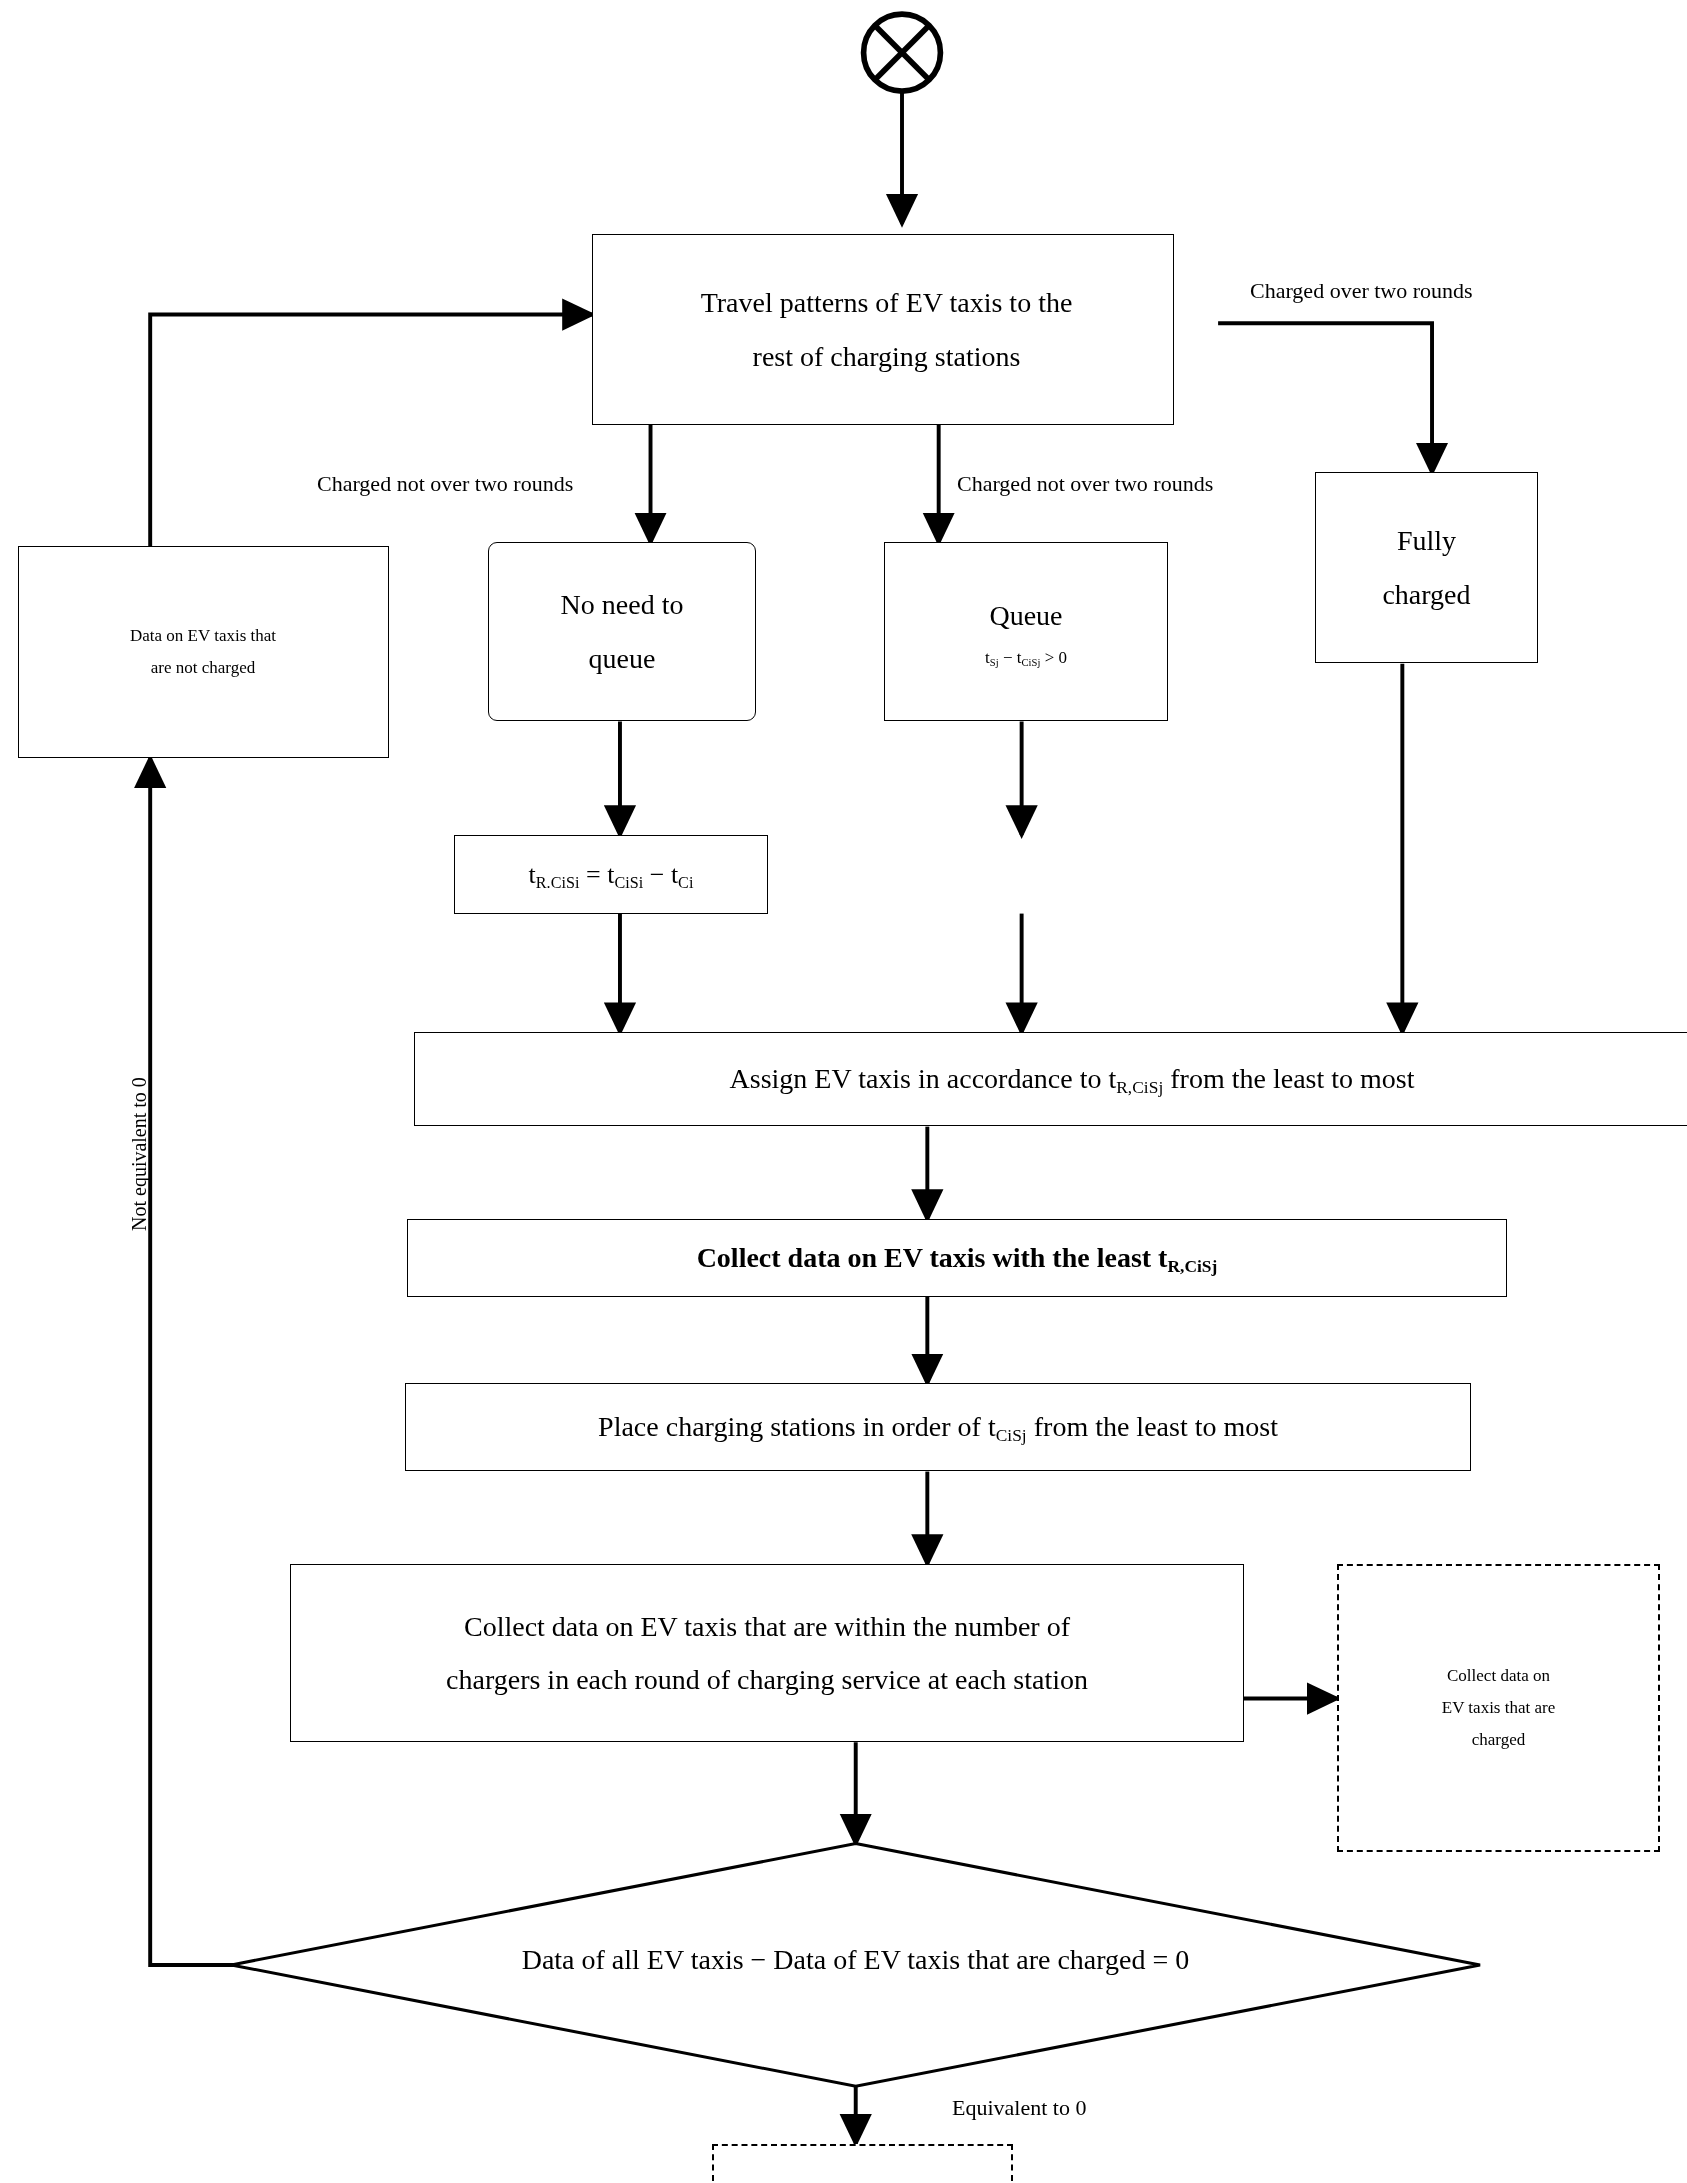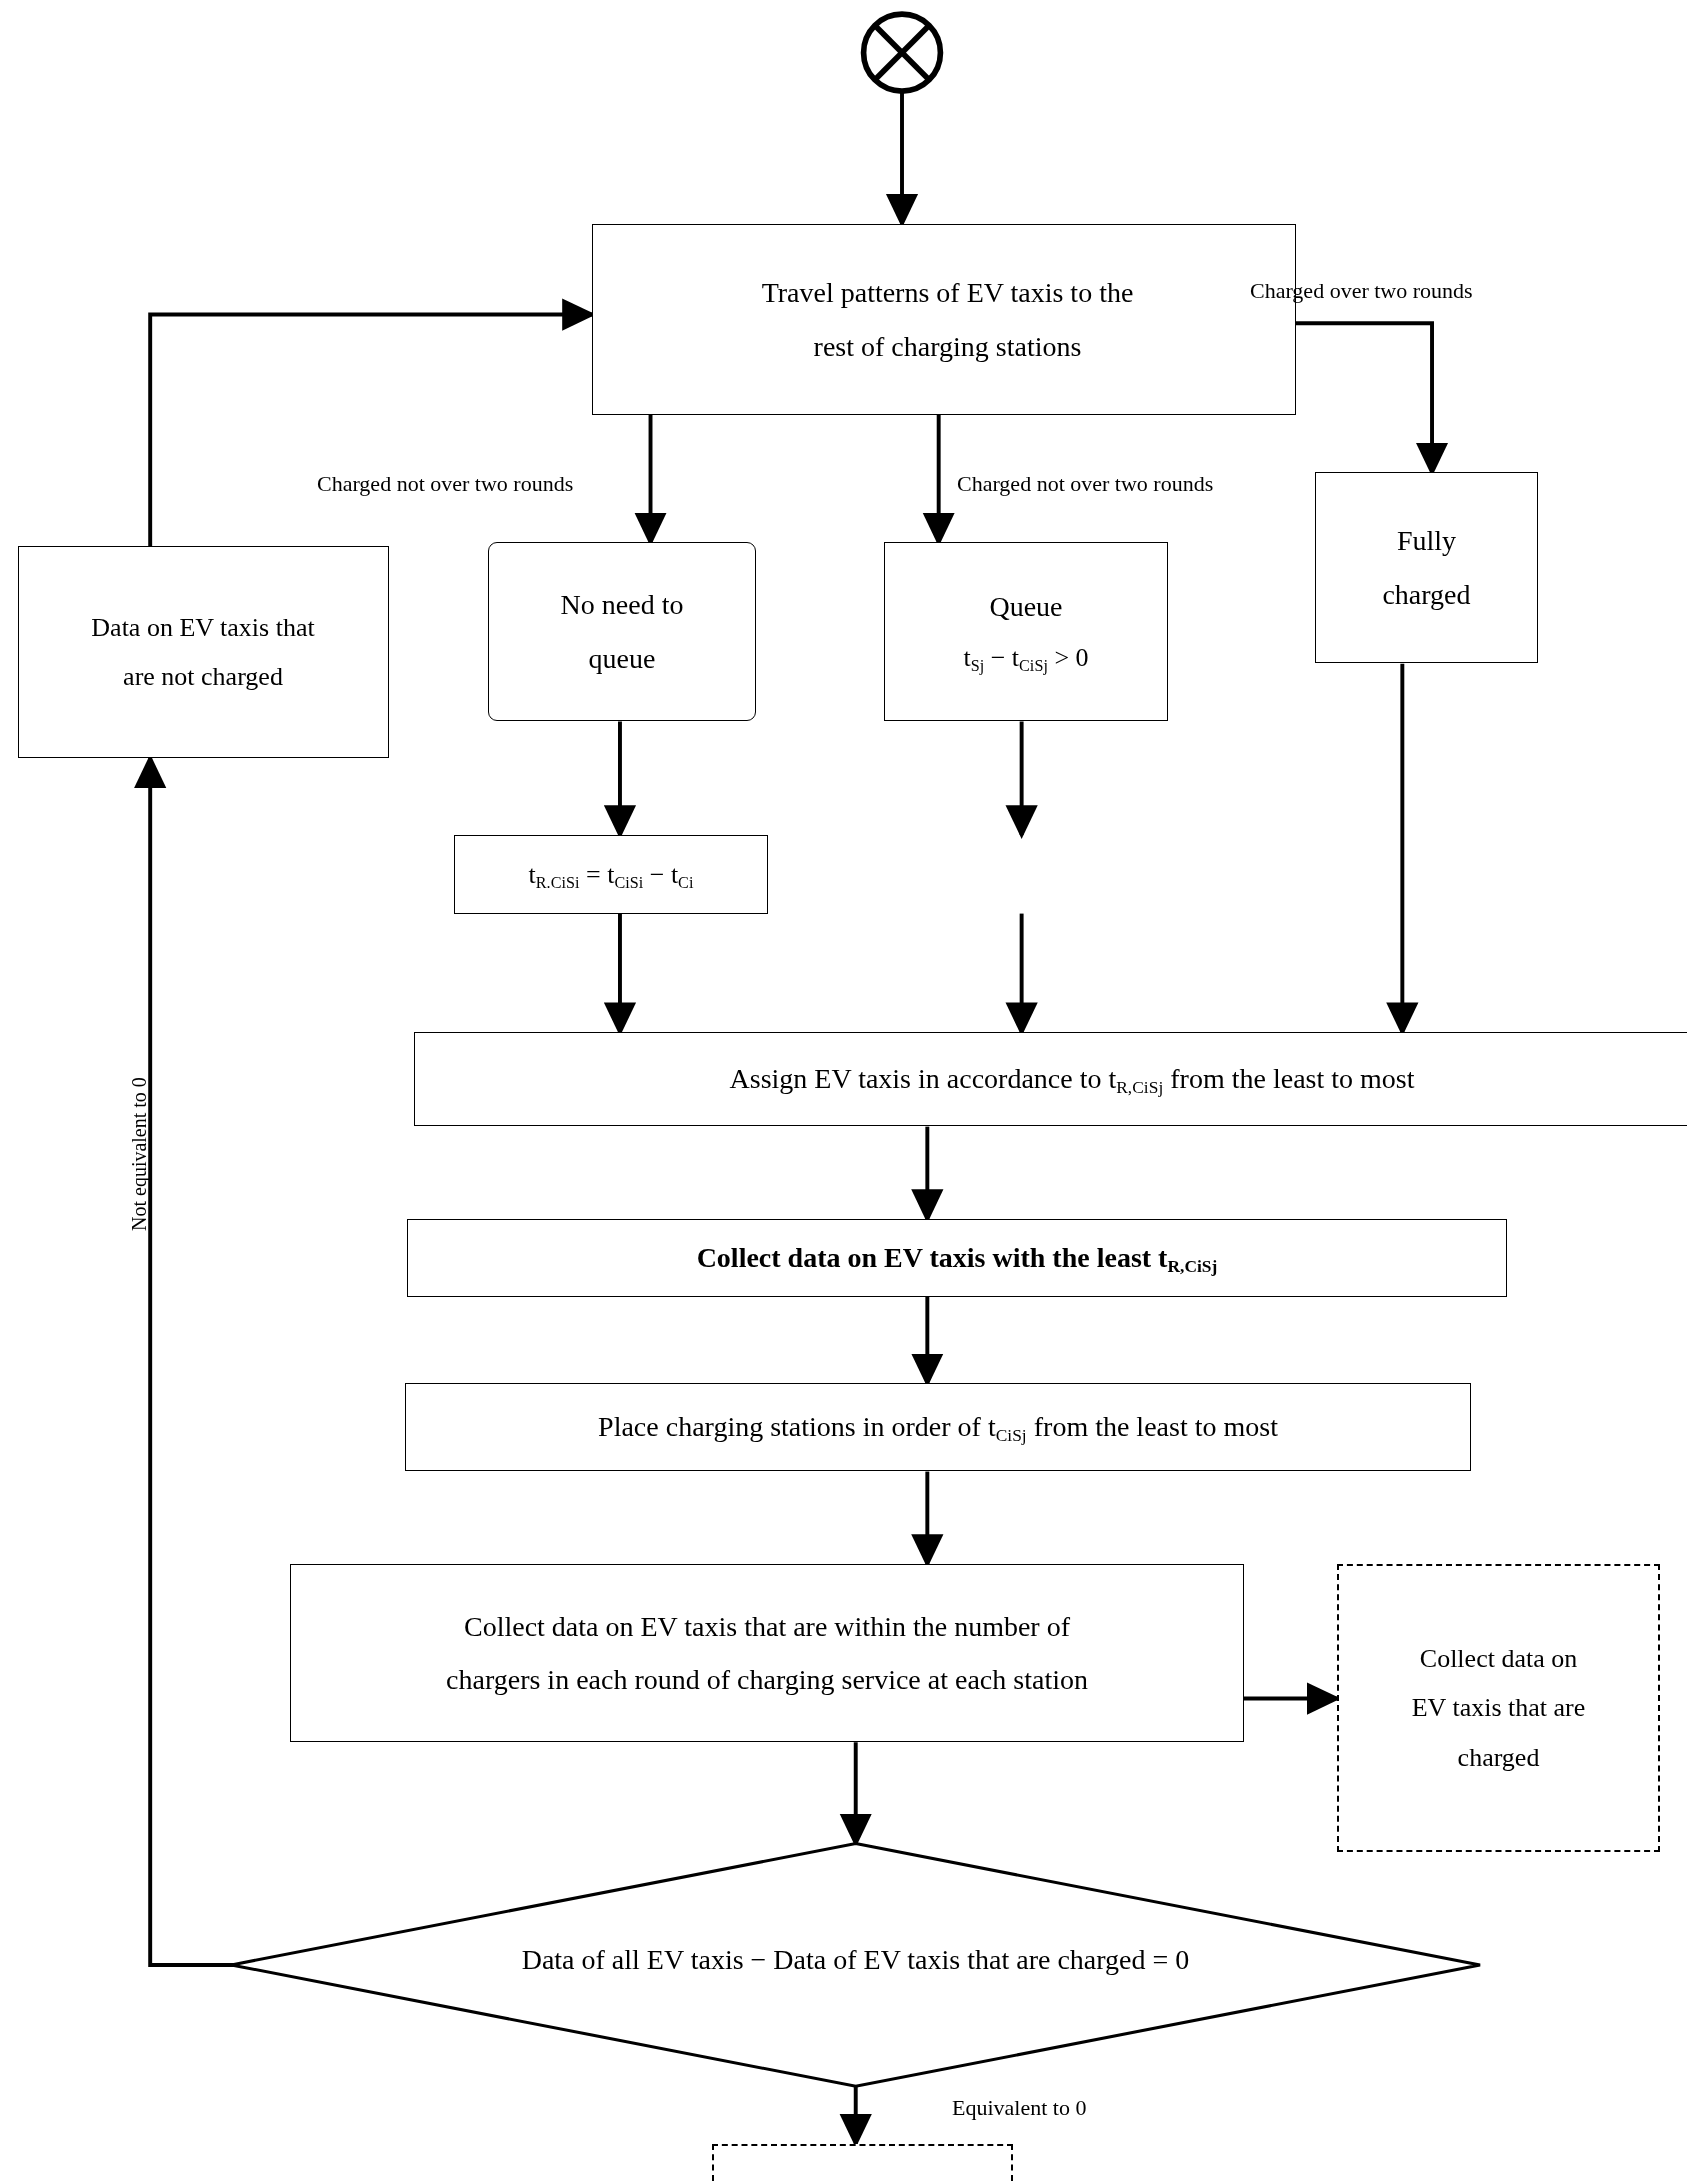--- a/index.html
+++ b/index.html
@@ -15,21 +15,21 @@
 
   .plain{position:absolute;white-space:nowrap;line-height:1.1;}
 
   .vlabel{position:absolute;white-space:nowrap;transform-origin:0 0;}
 
   svg.layer{position:absolute;left:0;top:0;width:1687px;height:2307px;pointer-events:none;}
 
   sub{font-size:0.62em;vertical-align:-0.28em;letter-spacing:0.04px;}
 
   .f64{font-size:28px;}
-  .f60{font-size:26px;}
+  .f60{font-size:17px;}
   .f56{font-size:26px;}
   .f50{font-size:22px;}
   .f46{font-size:20px;}
   .diamond-text{position:absolute;white-space:nowrap;text-align:center;}
 </style>
 </head>
 <body>
 
 <div id="canvas">
 
@@ -76,21 +76,21 @@
       <line x1="1960" y1="4685" x2="1960" y2="4910" marker-end="url(#ah)"></line>
 
       <path d="M560,4500 L344,4500 L344,1736" marker-end="url(#ah)"></path>
 
       <path d="M344,1250 L344,720 L1356,720" marker-end="url(#ah)"></path>
 
       <path d="M1960,4222 L3390,4500 L1960,4778 L530,4500 Z" stroke-width="7" fill="#fff"></path>
     </g>
   </svg>
 
-  <div class="node f64" style="left:592px;top:224px;width:704px;height:191px;padding-left:7px;">
+  <div class="node f64" style="left:592px;top:234px;width:582px;height:191px;padding-left:7px;">
     <span class="ln">Travel patterns of EV taxis to the</span>
     <span class="ln">rest of charging stations</span>
   </div>
 
   <div class="node f60" style="left:17.5px;top:546px;width:371px;height:212px;">
     <span class="ln">Data on EV taxis that</span>
     <span class="ln">are not charged</span>
   </div>
 
   <div class="node f64" style="left:488px;top:542px;width:268px;height:179px;border-radius:9px;">

